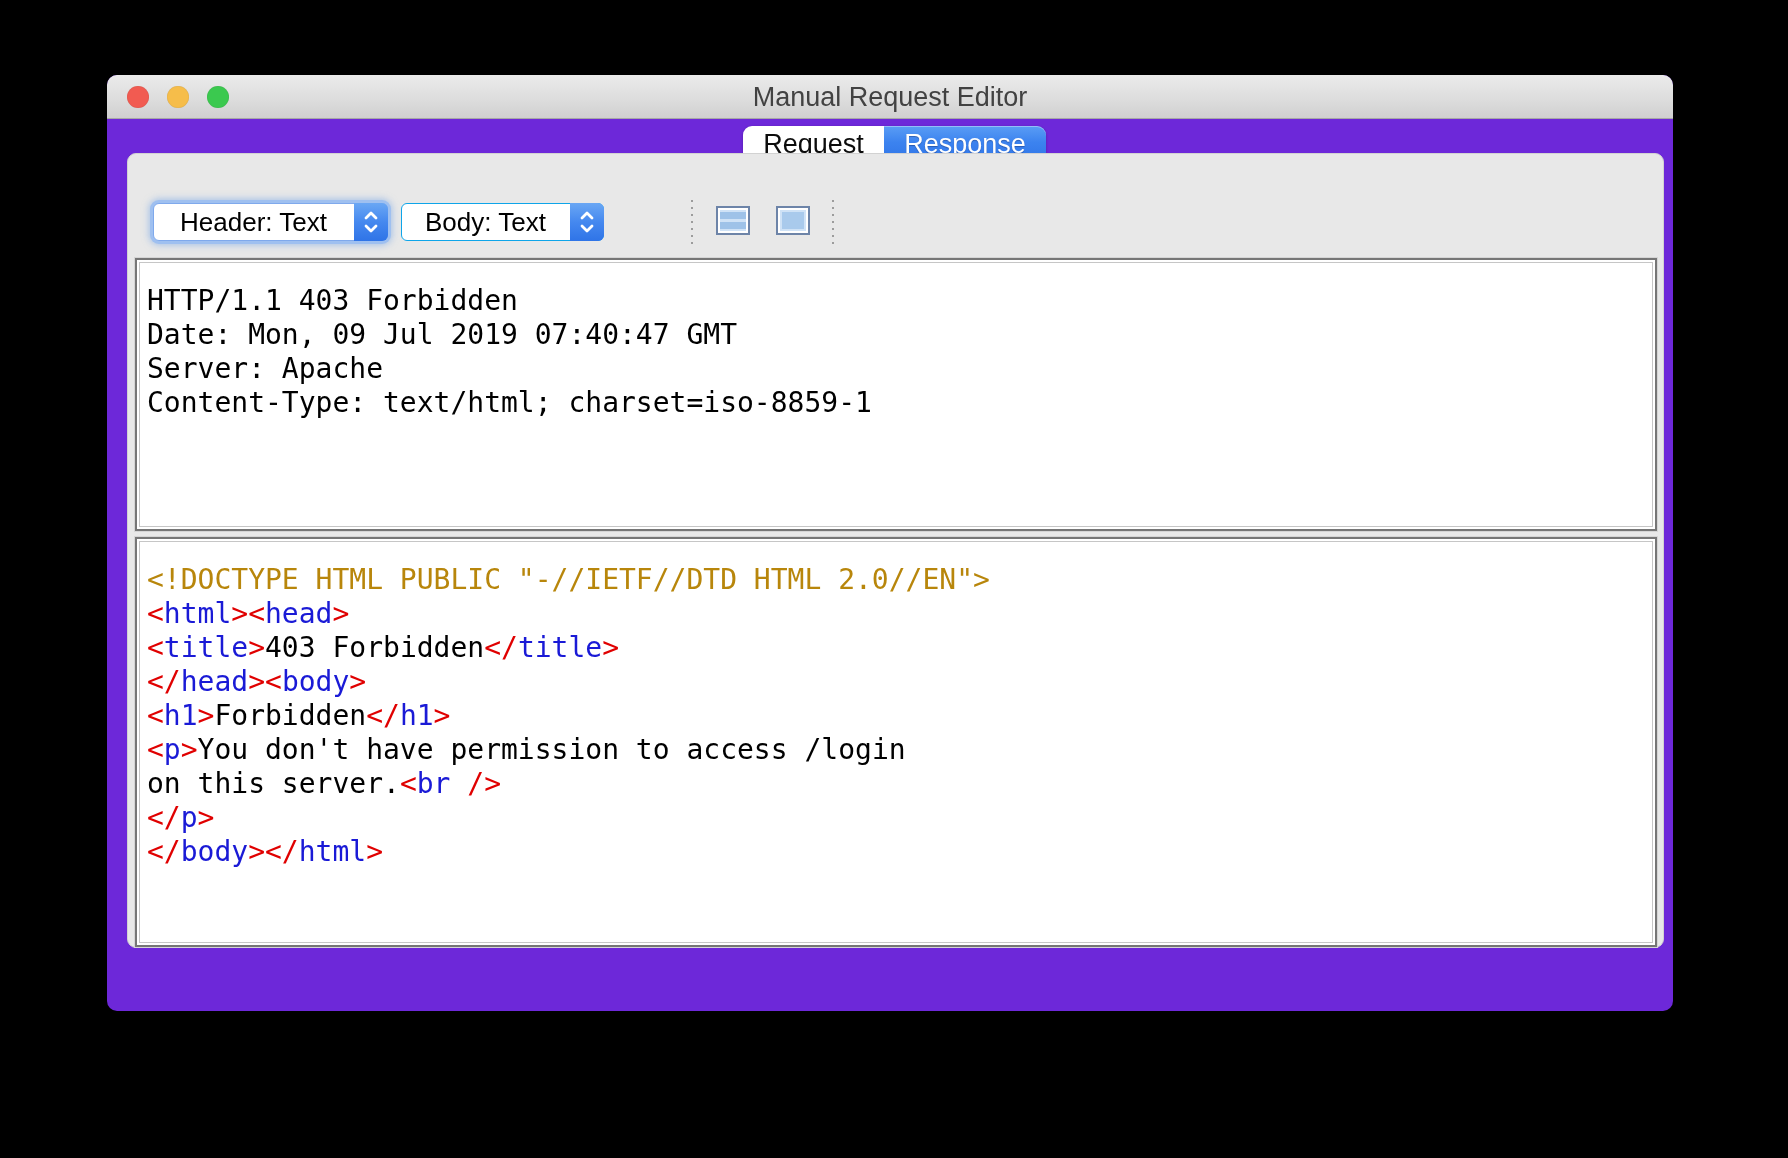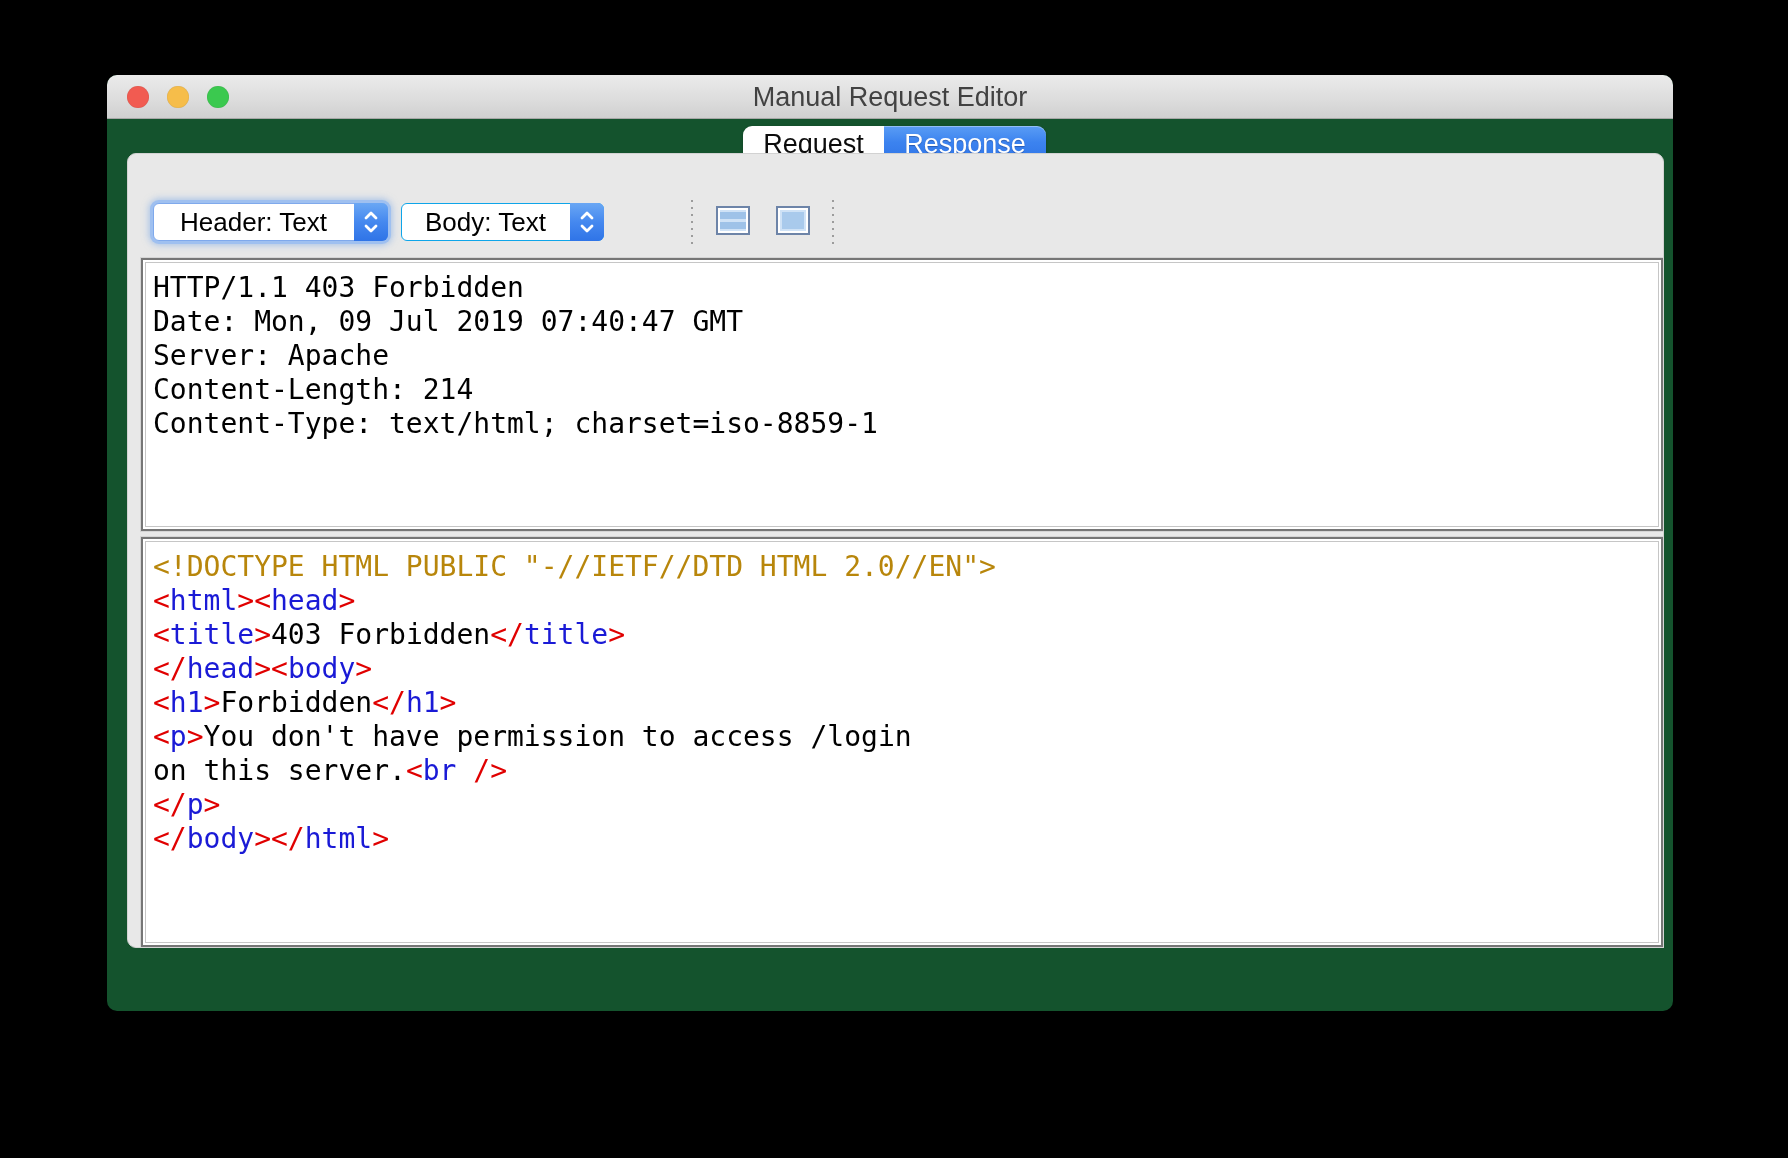--- a/index.html
+++ b/index.html
@@ -14,21 +14,21 @@
   }
   html,body{margin:0;padding:0;}
   body{
     width:1788px;height:1158px;background:#000;
     font-family:"Liberation Sans","DejaVu Sans",sans-serif;
     -webkit-font-smoothing:antialiased;
     position:relative;overflow:hidden;
   }
   .window{
     position:absolute;left:107px;top:75px;width:1566px;height:936px;
-    background:#14532d;border-radius:10px;overflow:hidden;
+    background:#6d28d9;border-radius:10px;overflow:hidden;
     box-shadow:0 0 0 1px rgba(0,0,0,.45);
   }
   
   .titlebar{
     position:absolute;left:0;top:0;right:0;height:43px;
     background:linear-gradient(180deg,#ebebeb 0%,#dcdcdc 60%,#d0d0d0 100%);
     border-bottom:1px solid #a7a7a7;
   }
   .lights{position:absolute;left:20px;top:0;height:43px;display:flex;align-items:center;gap:18px;}
   .light{width:22px;height:22px;border-radius:50%;display:inline-block;box-shadow:inset 0 0 1px rgba(0,0,0,.25);}
@@ -97,25 +97,25 @@
   .tool-icon{display:block;width:100%;height:100%;}
   .tool-icon.split{
     background:linear-gradient(180deg,
       #cfe2f6 0 2px,#9ec2e8 2px 9px,#cfe2f6 9px 12px,#9ec2e8 12px 19px,#cfe2f6 19px 100%);
   }
   .tool-icon.single{
     background:#a9caec;box-shadow:inset 0 0 0 2px #cfe2f6;
   }
   
   .pane{
-    position:absolute;left:13px;width:1522px;background:#ffffff;
+    position:absolute;left:7px;width:1522px;background:#ffffff;
     border:2px solid #767676;box-sizing:border-box;overflow:hidden;
     outline:1px solid #d5d5d5;
     box-shadow:inset 0 0 0 2px #ffffff,inset 0 0 0 3px #c6c6c6;
-    padding:11px 10px;cursor:text;
+    padding:24px 10px;cursor:text;
   }
   .header-pane{top:104px;height:273px;}
   .body-pane{top:383px;height:410px;}
   .code-line{
     font-family:"DejaVu Sans Mono","Liberation Mono",monospace;
     font-size:28px;line-height:34px;white-space:pre;color:var(--code-plain);
   }
   .tok-plain{color:var(--code-plain);}
   .tok-bracket{color:var(--code-bracket);}
   .tok-tag{color:var(--code-tag);}
@@ -183,21 +183,20 @@
       <div class="tool-btn tool-btn-single">
         <span class="tool-icon single"></span>
       </div>
 
       <div class="tsep tsep-2"></div>
 
       <div class="pane header-pane" id="header-pane">
           <div class="code-line"><span class="tok-plain">HTTP/1.1 403 Forbidden</span></div>
           <div class="code-line"><span class="tok-plain">Date: Mon, 09 Jul 2019 07:40:47 GMT</span></div>
           <div class="code-line"><span class="tok-plain">Server: Apache</span></div>
-          <div class="code-line"><span class="tok-plain">Content-Length: 214</span></div>
           <div class="code-line"><span class="tok-plain">Content-Type: text/html; charset=iso-8859-1</span></div>
         </div>
       <div class="pane body-pane" id="body-pane">
           <div class="code-line"><span class="tok-doctype">&lt;!DOCTYPE HTML PUBLIC "-//IETF//DTD HTML 2.0//EN"&gt;</span></div>
           <div class="code-line"><span class="tok-bracket">&lt;</span><span class="tok-tag">html</span><span class="tok-bracket">&gt;&lt;</span><span class="tok-tag">head</span><span class="tok-bracket">&gt;</span></div>
           <div class="code-line"><span class="tok-bracket">&lt;</span><span class="tok-tag">title</span><span class="tok-bracket">&gt;</span><span class="tok-plain">403 Forbidden</span><span class="tok-bracket">&lt;/</span><span class="tok-tag">title</span><span class="tok-bracket">&gt;</span></div>
           <div class="code-line"><span class="tok-bracket">&lt;/</span><span class="tok-tag">head</span><span class="tok-bracket">&gt;&lt;</span><span class="tok-tag">body</span><span class="tok-bracket">&gt;</span></div>
           <div class="code-line"><span class="tok-bracket">&lt;</span><span class="tok-tag">h1</span><span class="tok-bracket">&gt;</span><span class="tok-plain">Forbidden</span><span class="tok-bracket">&lt;/</span><span class="tok-tag">h1</span><span class="tok-bracket">&gt;</span></div>
           <div class="code-line"><span class="tok-bracket">&lt;</span><span class="tok-tag">p</span><span class="tok-bracket">&gt;</span><span class="tok-plain">You don't have permission to access /login</span></div>
           <div class="code-line"><span class="tok-plain">on this server.</span><span class="tok-bracket">&lt;</span><span class="tok-tag">br</span><span class="tok-bracket"> /&gt;</span></div>

